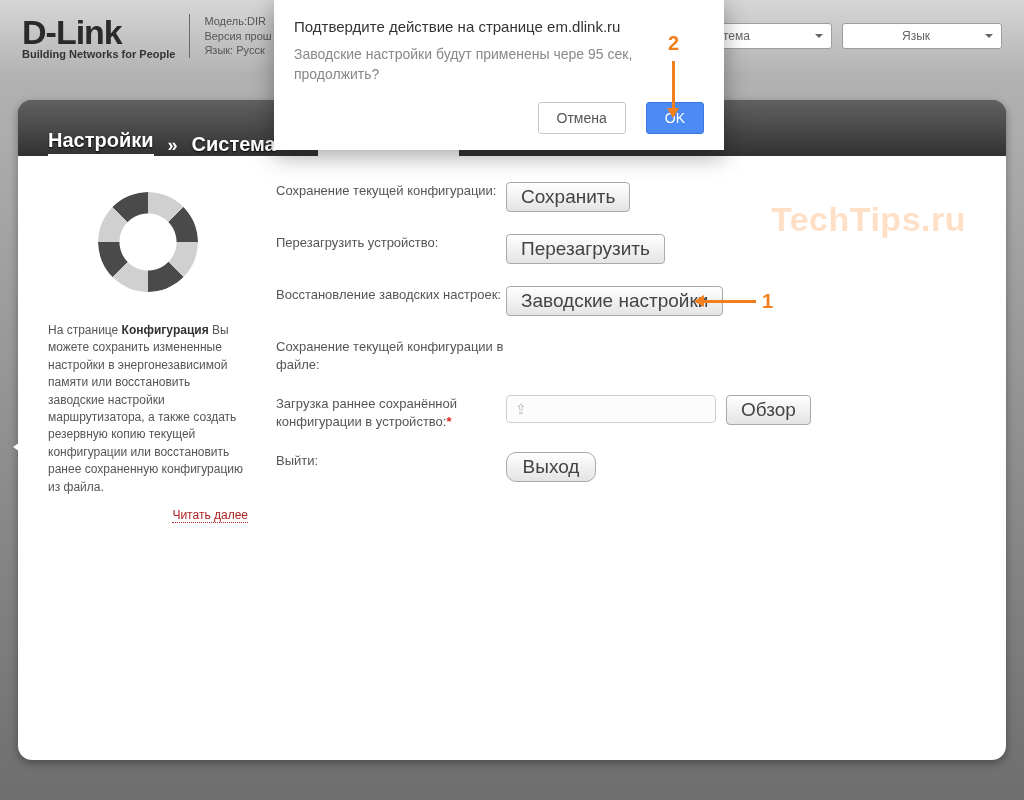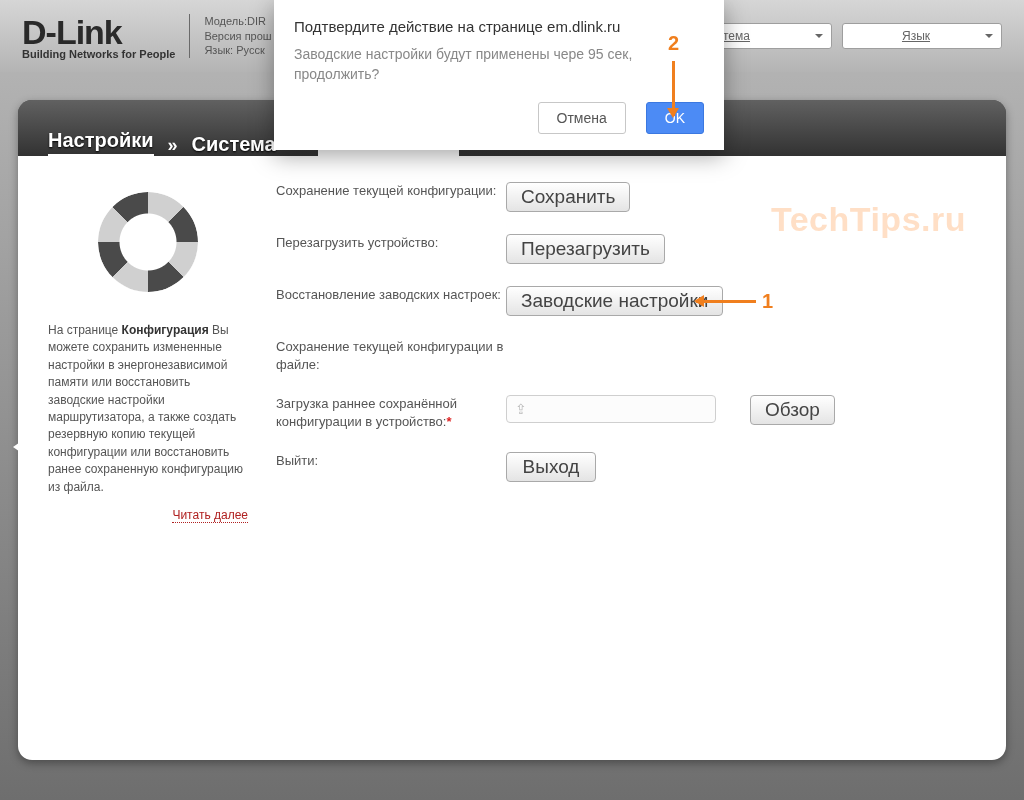--- a/index.html
+++ b/index.html
@@ -15,21 +15,21 @@
   }
   .logo { display: flex; flex-direction: column; color: #2a2a2a; }
   .logo-main { font-size: 34px; font-weight: 900; letter-spacing: -1px; font-family: "Arial Black", Arial, sans-serif; }
   .logo-sub  { font-size: 11px; font-weight: 700; margin-top: -4px; color:#333;text-align:right; }
   .logo-sep  { width: 1px; height: 44px; background:#6a6a6a; margin: 0 14px; }
   .devinfo { font-size: 11px; color:#555; line-height: 1.35; }
   .topbar-spacer { flex: 1; }
   .top-dd {
     min-width: 120px; height: 26px; border:1px solid #9e9e9e; border-radius:3px;
     background:#fff; font-size:12px; color:#666; padding:0 22px 0 10px;
-    display:inline-flex; align-items:center; position:relative; margin-left:10px;text-decoration:underline;
+    display:inline-flex; align-items:center; position:relative; margin-left:10px;
   }
   .top-dd::after{
     content:""; position:absolute; right:8px; top:50%; margin-top:-2px;
     border:4px solid transparent; border-top-color:#666;
   }
   
   .panel {
     margin: 28px 18px 0; border-radius: 14px; background:#3a3a3a;
     box-shadow: 0 3px 8px rgba(0,0,0,.35), inset 0 1px 0 rgba(255,255,255,.1);
     overflow:hidden; height: 660px;
@@ -75,21 +75,21 @@
   .btn{
     min-width:120px; height:30px; padding:0 14px; font-size:19px; color:#444;
     border:1px solid #a9a9a9; border-radius:4px; cursor:pointer;
     background: linear-gradient(#ffffff,#e4e4e4);
   }
   .fileinput{
     width:210px; height:28px; border:1px solid #cfcfcf; border-radius:4px;
     background:#fcfcfc; display:inline-flex; align-items:center; padding:0 8px;
     color:#bbb; font-size:14px; margin-right:10px;
   }
-  .small-btn{ min-width:70px;margin-left:24px; }
+  .small-btn{ min-width:70px; }
   .watermark{
     position:absolute; right:40px; top:44px; font-size:34px; font-weight:700;
     color:rgba(255,140,50,.28); letter-spacing:.5px; pointer-events:none;
   }
   
   .annot{ position:absolute; display:flex; align-items:center; gap:6px; color:#f07f1e; font-weight:700; pointer-events:none; }
   .annot .num{ font-size:20px; }
   .arrow-h{ width:60px; height:3px; background:#f07f1e; position:relative; }
   .arrow-h::before{ content:""; position:absolute; left:-8px; top:-5px; border:6px solid transparent; border-right:10px solid #f07f1e; }
   .arrow-v{ width:3px; height:55px; background:#f07f1e; position:relative; }
@@ -184,21 +184,21 @@
         <div class="lbl">
           <span>Загрузка раннее сохранённой конфигурации в устройство:</span><span class="star">*</span>
         </div>
         <div class="fileinput">
           <span>⇪</span>
         </div>
         <button class="btn small-btn">Обзор</button>
       </div>
       <div class="row">
         <div class="lbl">Выйти:</div>
-        <button class="btn" style="min-width:90px;">Выход</button>
+        <button class="btn" style="min-width:90px;border-radius:10px;">Выход</button>
       </div>
     </div>
   </div>
 </div>
 
 <div class="side-caret"></div>
 
 <div class="modal">
   <div class="modal-title">Подтвердите действие на странице em.dlink.ru</div>
   <div class="modal-msg">Заводские настройки будут применены чере 95 сек, продолжить?</div>

